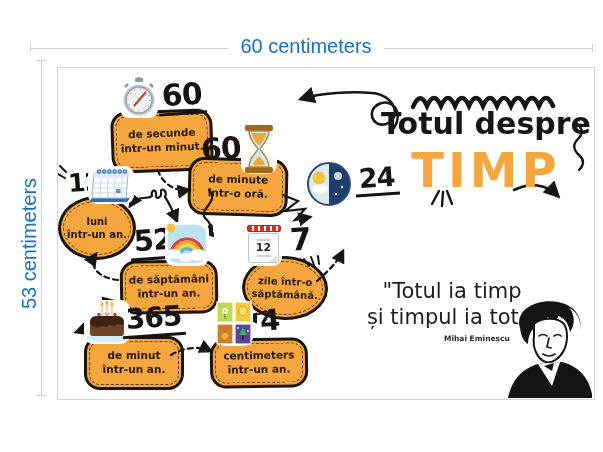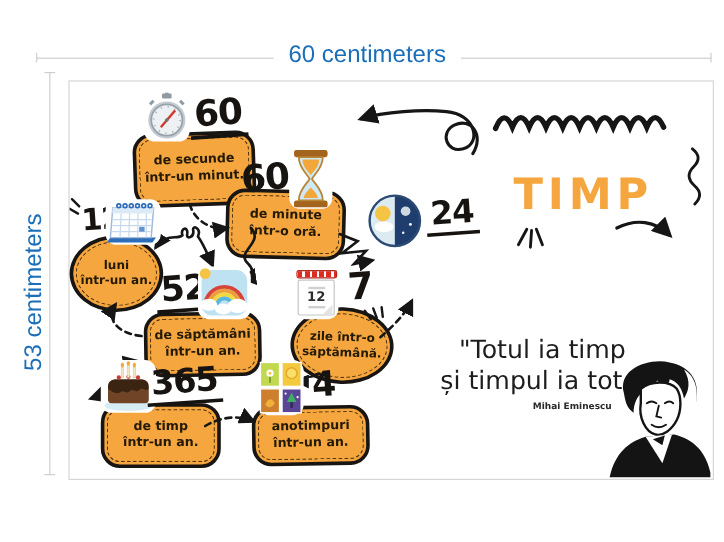--- a/index.html
+++ b/index.html
@@ -58,21 +58,21 @@
   .tc-curl{
     position:absolute;right:1px;bottom:0;width:0;height:0;
     border-left:8px solid transparent;border-bottom:8px solid #e3e3e3;
   }
   
   .title-main{
     position:absolute;z-index:4;font-size:30px;font-weight:700;color:#161616;
     text-align:center;letter-spacing:0px;
   }
   .title-accent{
-    position:absolute;z-index:4;font-size:36px;font-weight:800;color:#f5a63e;
+    position:absolute;z-index:4;font-size:48px;font-weight:800;color:#f5a63e;
     text-align:center;letter-spacing:4px;
   }
   
   .quote-line{position:absolute;z-index:4;font-size:21px;color:#1d1d1d;text-align:center;line-height:1.1;}
   .quote-author{position:absolute;z-index:4;font-size:7.5px;font-weight:700;color:#2a2a2a;text-align:left;}
 </style>
 </head>
 <body>
 
 <div class="dim-line" style="left:30px;top:48px;width:563px;height:1px;"></div>
@@ -252,21 +252,21 @@
       <rect x="16" y="5" width="2" height="9" fill="#f4e7c6" stroke="#d8c79a" stroke-width="0.5"></rect>
       <rect x="21" y="3.5" width="2" height="10" fill="#f4e7c6" stroke="#d8c79a" stroke-width="0.5"></rect>
       <rect x="26" y="5" width="2" height="9" fill="#f4e7c6" stroke="#d8c79a" stroke-width="0.5"></rect>
       <ellipse cx="17" cy="3.2" rx="1.4" ry="2" fill="#f6a93b"></ellipse>
         <ellipse cx="22" cy="1.8" rx="1.4" ry="2" fill="#f6a93b"></ellipse>
         <ellipse cx="27" cy="3.2" rx="1.4" ry="2" fill="#f6a93b"></ellipse>
     </svg>
   </div>
   <div class="num u" style="left:64px;top:236px;font-size:28px;">365</div>
   <div class="bubble" style="left:26px;top:268px;width:94px;height:48px;">
-    <span class="bl">de timp</span>
+    <span class="bl">de minut</span>
     <span class="bl">într-un an.</span>
   </div>
 
   <div class="icon-wrap" style="left:157px;top:232px;">
     <svg width="36" height="44" viewBox="0 0 36 44">
       <rect x="1" y="1" width="16" height="20" fill="#c2d84f" stroke="#fdfdfd" stroke-width="1.2"></rect>
       <circle cx="9" cy="10" r="3" fill="#ffffff"></circle>
         <circle cx="9" cy="10" r="1.2" fill="#f6c445"></circle>
       <line x1="9" y1="13" x2="9" y2="18" stroke="#5f8f2e" stroke-width="1.2"></line>
       <rect x="19" y="1" width="16" height="20" fill="#f3ca3e" stroke="#fdfdfd" stroke-width="1.2"></rect>
@@ -275,24 +275,25 @@
       <path d="M5 36 q4 -8 8 -1 q-4 6 -8 1" fill="#f0b13a"></path>
       <rect x="19" y="23" width="16" height="20" fill="#5a4496" stroke="#fdfdfd" stroke-width="1.2"></rect>
       <path d="M27 26 L31 34 L23 34 Z" fill="#3fae62"></path>
         <rect x="26" y="34" width="2" height="5" fill="#2c2c50"></rect>
       <circle cx="22" cy="27" r="0.9" fill="#fff"></circle>
         <circle cx="32" cy="30" r="0.9" fill="#fff"></circle>
     </svg>
   </div>
   <div class="num" style="left:202px;top:238px;font-size:29px;">4</div>
   <div class="bubble" style="left:152px;top:270px;width:92px;height:44px;transform:rotate(-1deg);">
-    <span class="bl">anotimpuri</span>
+    <span class="bl">centimeters</span>
     <span class="bl">într-un an.</span>
   </div>
 
+  <div class="title-main" style="left:320px;top:38px;width:216px;">Totul despre</div>
   <div class="title-accent" style="left:320px;top:74px;width:216px;">TIMP</div>
 
   <div class="quote-line" style="left:304px;top:212px;width:180px;">"Totul ia timp</div>
   <div class="quote-line" style="left:289px;top:238px;width:208px;">și timpul ia tot."</div>
   <div class="quote-author" style="left:386px;top:266px;width:70px;">Mihai Eminescu</div>
 
   <svg class="abs" style="left:448px;top:228px;z-index:4;" width="88" height="102" viewBox="0 0 88 102">
     <path d="M14 32 C8 12 34 2 52 6 C68 9 78 20 74 40 C76 30 74 18 64 12 C70 22 68 30 64 36 C62 26 58 22 52 20 C52 26 44 26 42 21 C36 26 30 26 28 32 C24 36 22 42 22 48 C16 44 15 38 14 32 Z" fill="#141414"></path>
     <path d="M28 28 C36 21 52 21 58 28 C62 34 62 46 58 54 C54 62 46 68 40 66 C32 64 26 52 28 40 Z" fill="#ffffff" stroke="#141414" stroke-width="2"></path>
     <g fill="none" stroke="#141414" stroke-width="1.6" stroke-linecap="round">

